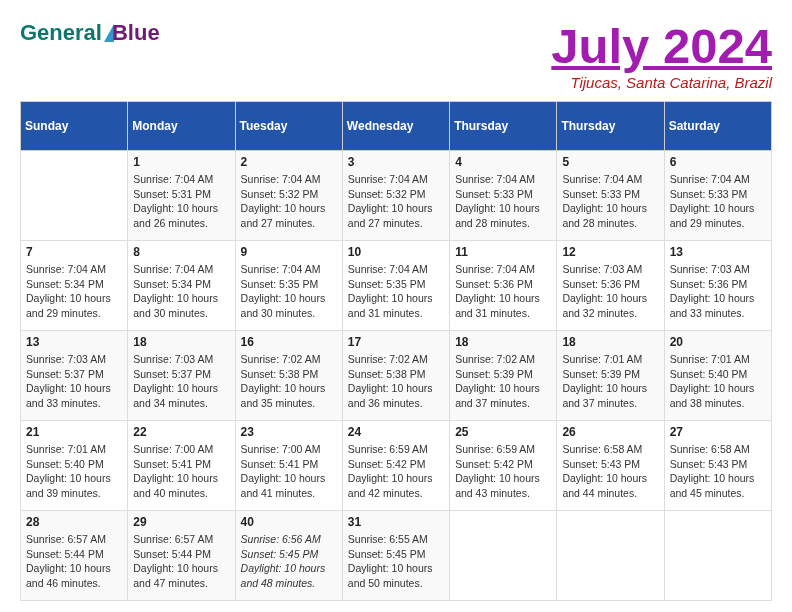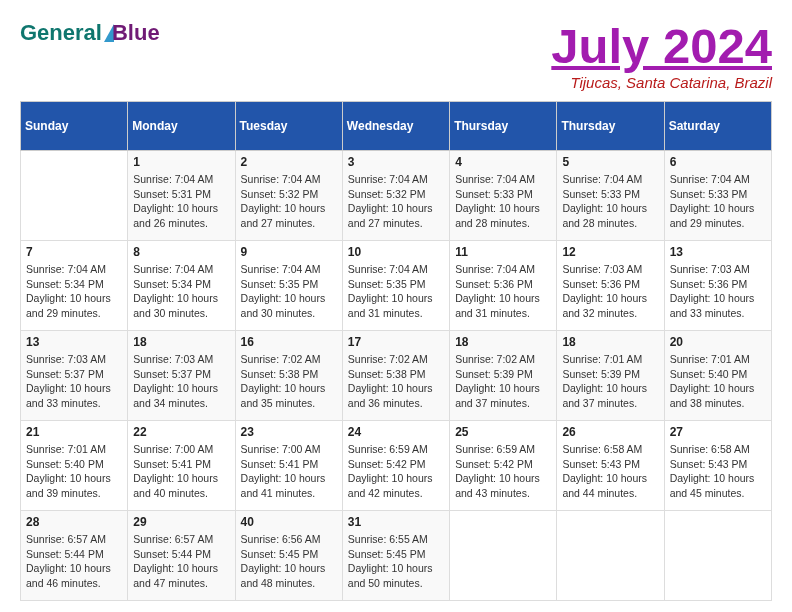--- a/index.html
+++ b/index.html
@@ -341,21 +341,21 @@
         </td>
         <td>
           <div class="day-number">29</div>
           <div class="day-info" style="white-space: pre-line;">Sunrise: 6:57 AM
 Sunset: 5:44 PM
 Daylight: 10 hours
 and 47 minutes.</div>
         </td>
         <td>
           <div class="day-number">40</div>
-          <div class="day-info" style="white-space: pre-line;">Sunrise: 6:56 AM
+          <div class="day-info" style="white-space: pre-line; font-style: italic;">Sunrise: 6:56 AM
 Sunset: 5:45 PM
 Daylight: 10 hours
 and 48 minutes.</div>
         </td>
         <td>
           <div class="day-number">31</div>
           <div class="day-info" style="white-space: pre-line;">Sunrise: 6:55 AM
 Sunset: 5:45 PM
 Daylight: 10 hours
 and 50 minutes.</div>

